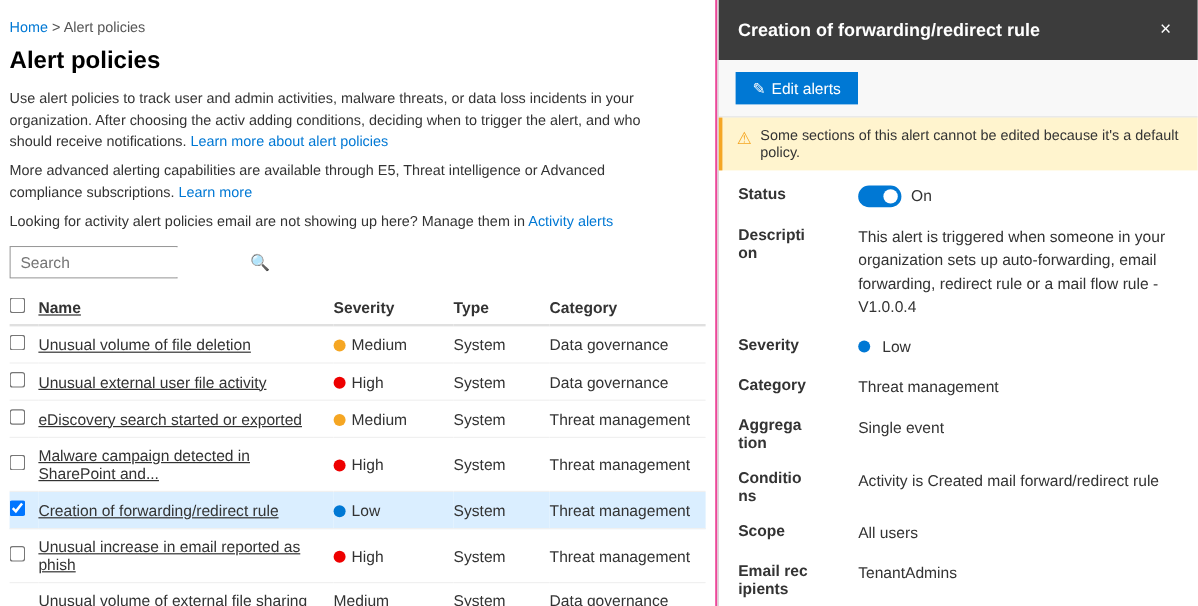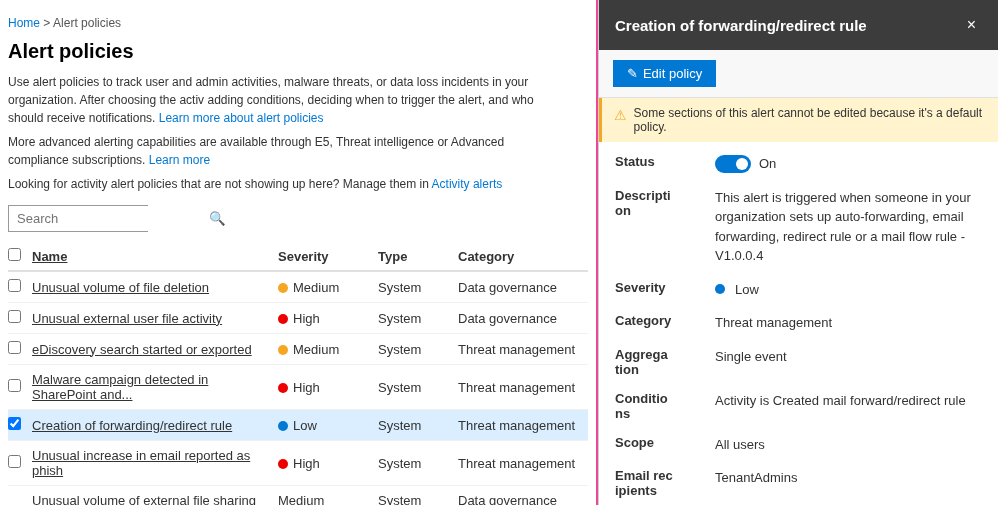--- a/index.html
+++ b/index.html
@@ -233,21 +233,21 @@
 
   <p class="description">
     <span>Use alert policies to track user and admin activities, malware threats, or data loss incidents in your organization. After choosing the activ adding conditions, deciding when to trigger the alert, and who should receive notifications.</span>
     <a href="#">Learn more about alert policies</a>
   </p>
   <p class="description">
     <span>More advanced alerting capabilities are available through E5, Threat intelligence or Advanced compliance subscriptions.</span>
     <a href="#">Learn more</a>
   </p>
   <p class="description">
-    <span>Looking for activity alert policies that are not showing up here? Manage them in</span>
+    <span>Looking for activity alert policies email are not showing up here? Manage them in</span>
     <a href="#">Activity alerts</a>
   </p>
 
   <div class="search-box">
     <input type="text" placeholder="Search" style="">
     <button class="search-icon-btn">🔍</button>
   </div>
 
   <table class="alert-table">
     <thead>
@@ -344,21 +344,21 @@
 <div class="right-panel">
 
   <div class="right-header">
     <span class="right-header-title">Creation of forwarding/redirect rule</span>
     <button class="close-btn">×</button>
   </div>
 
   <div class="right-toolbar">
     <button class="edit-policy-btn">
       <span>✎</span>
-      <span>Edit policy</span>
+      <span>Edit alerts</span>
     </button>
   </div>
 
   <div class="warning-bar">
     <span class="warn-icon">⚠</span>
     <span>Some sections of this alert cannot be edited because it's a default policy.</span>
   </div>
 
   <div class="right-content">
 

